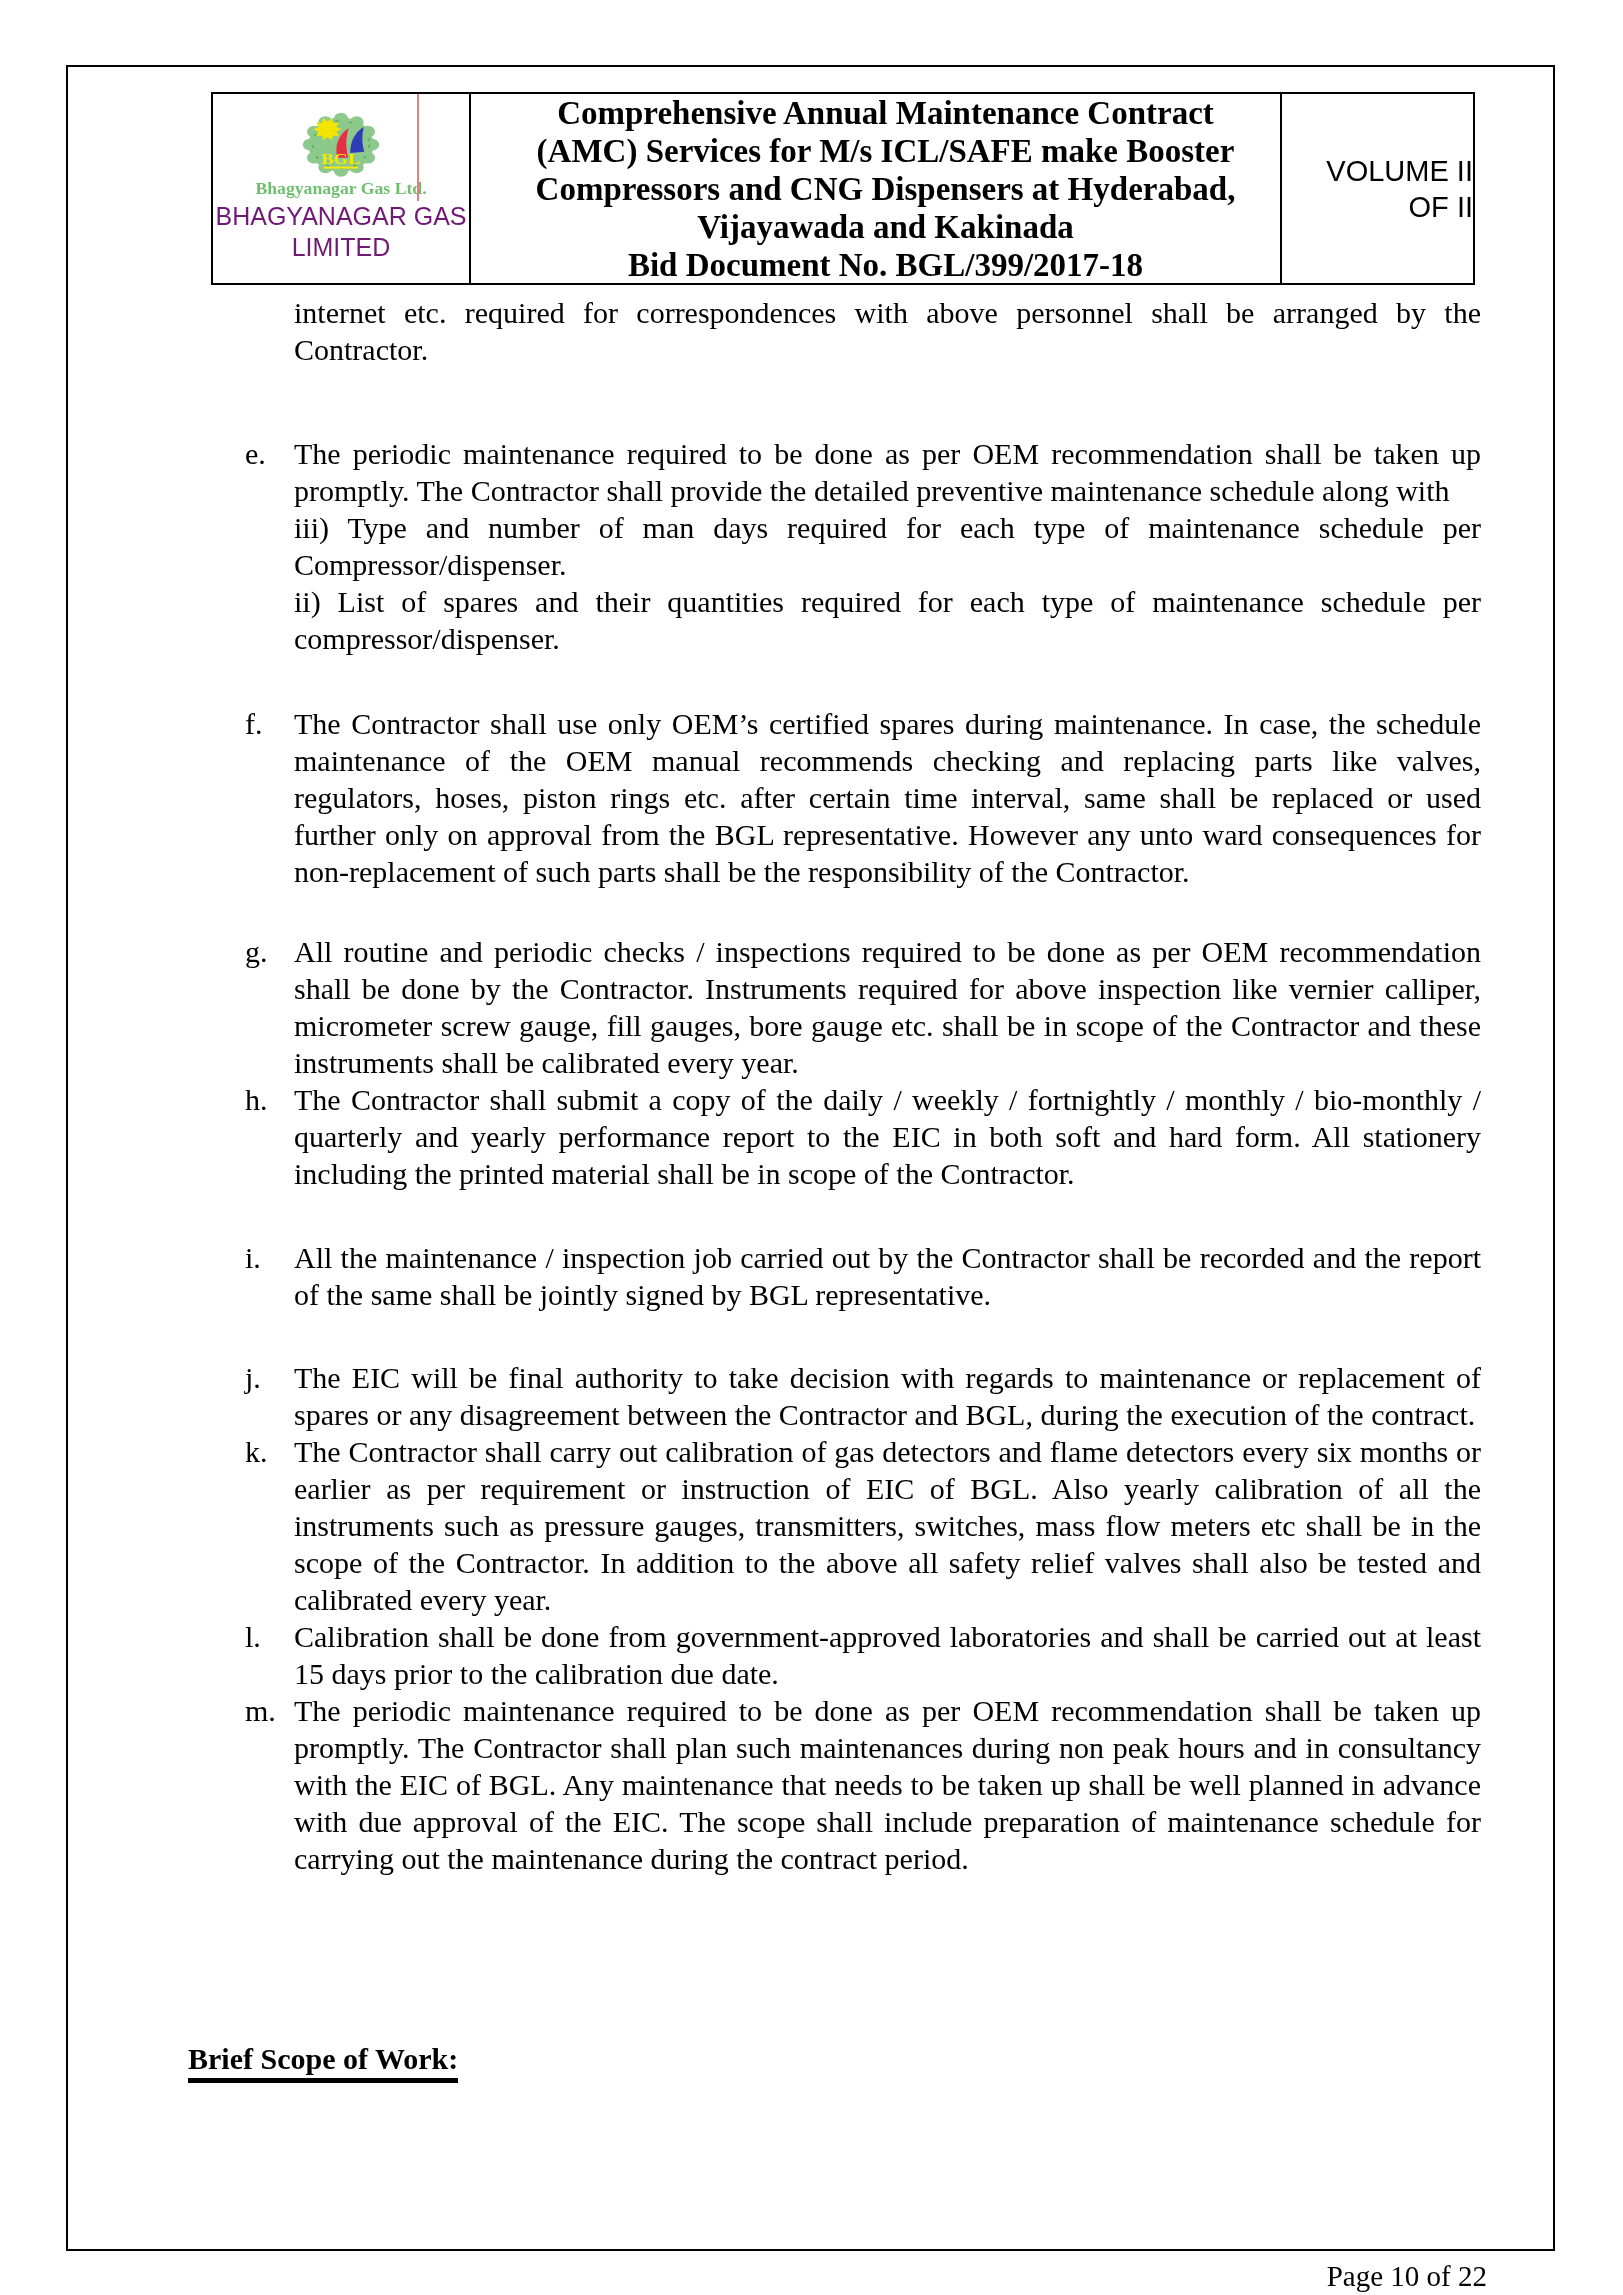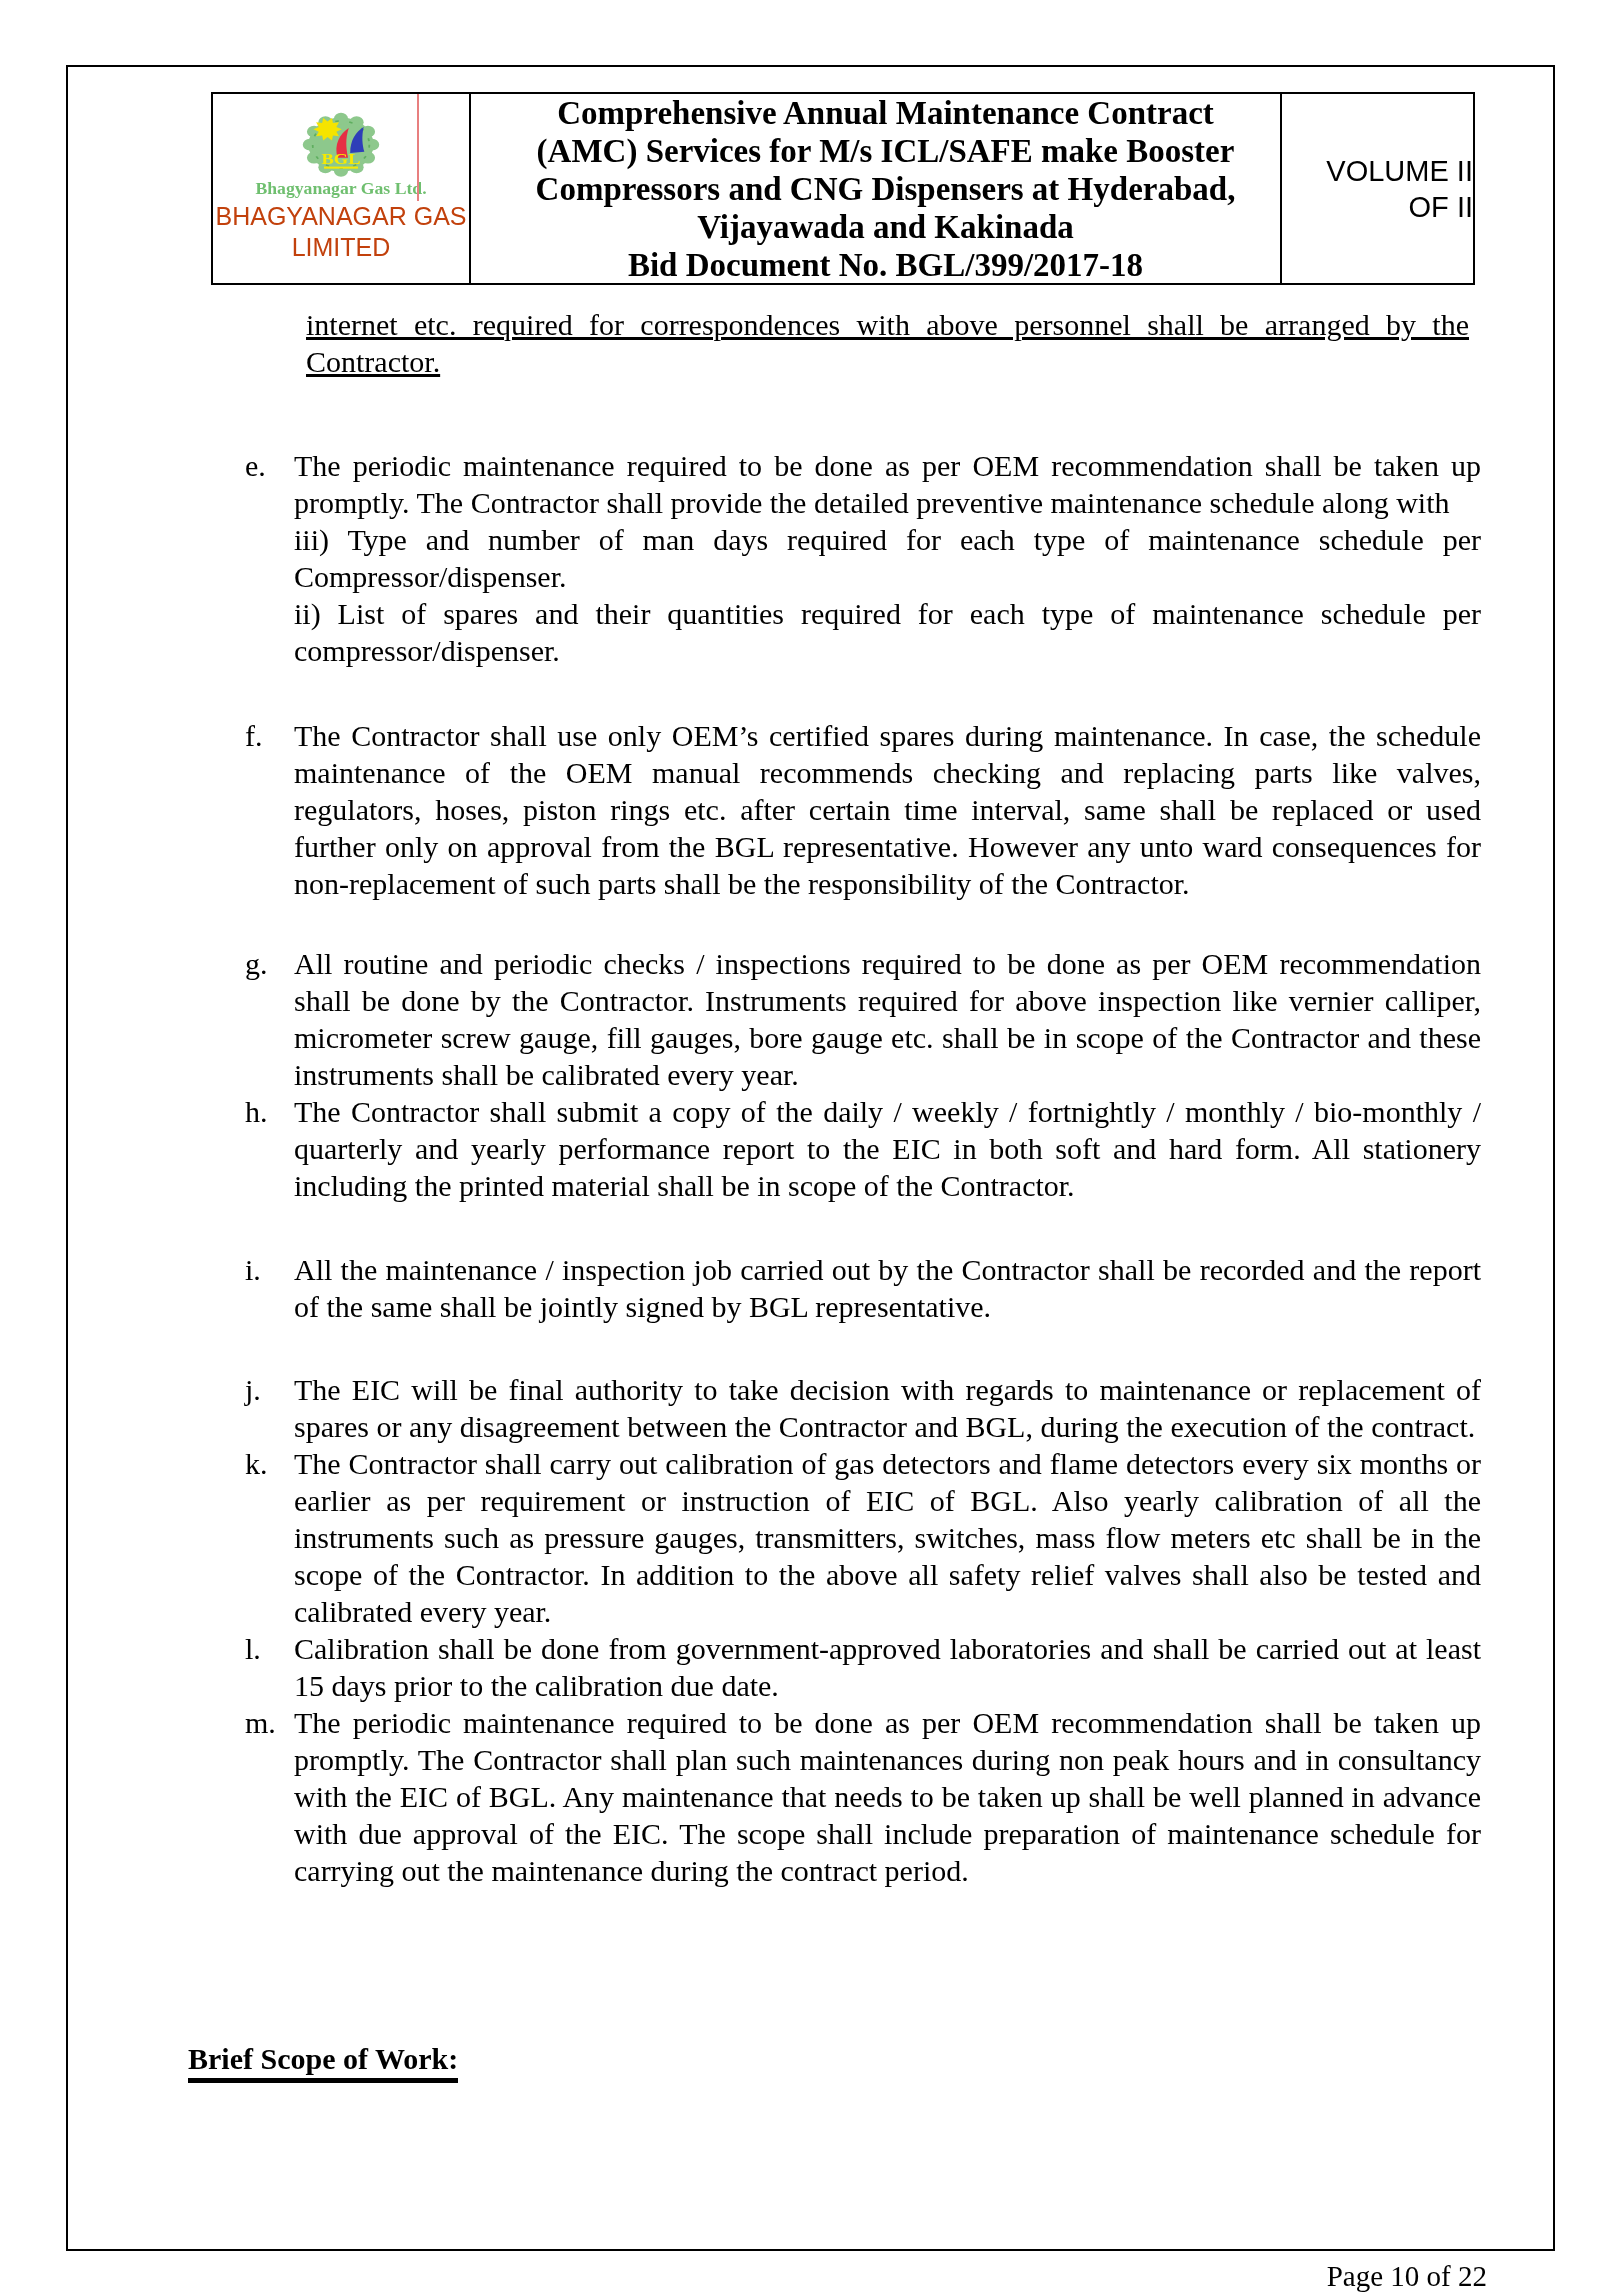--- a/index.html
+++ b/index.html
@@ -14,26 +14,26 @@
   .cell-logo{width:258px;border-right:2.6px solid #000;padding-left:41px;}
   .cell-title{width:811px;border-right:2.6px solid #000;display:flex;flex-direction:column;
         justify-content:center;align-items:center;padding-left:20px;}
   .cell-vol{flex:1;display:flex;flex-direction:column;justify-content:center;align-items:flex-end;}
   .title-line{font-weight:bold;font-size:33px;line-height:38px;text-align:center;white-space:nowrap;}
   .vol-line{font-family:"Liberation Sans",sans-serif;font-size:29px;line-height:36px;text-align:center;}
   .logo-svg{position:absolute;left:82px;top:14.4px;width:92px;height:71px;}
   .logo-caption{position:absolute;left:0;top:84px;width:100%;text-align:center;
         font-weight:bold;font-size:17.7px;color:#6fbf6f;}
   .company{position:absolute;left:0;top:107px;width:100%;text-align:center;
-        font-family:"Liberation Sans",sans-serif;font-size:25px;line-height:31px;color:#c2410c;}
+        font-family:"Liberation Sans",sans-serif;font-size:25px;line-height:31px;color:#701a75;}
   .red-line{position:absolute;left:204px;top:0;width:2px;height:107px;background:#e87f7f;}
   
   .body-col{position:absolute;left:245px;top:294px;width:1236px;
         font-size:30px;line-height:37px;text-align:justify;}
-  .para{margin:12px;padding-left:49px;text-decoration:underline;}
+  .para{margin:0;padding-left:49px;}
   .item{position:relative;padding-left:49px;}
   .letter{position:absolute;left:0;top:0;}
   .mt-intro{margin-top:67px;}
   .mt-f{margin-top:48px;}
   .mt-g{margin-top:43px;}
   .mt-i{margin-top:47px;}
   .mt-j{margin-top:46px;}
   .scope-heading{position:absolute;left:188px;top:2042px;font-size:30px;font-weight:bold;}
   .scope-heading span{display:inline-block;border-bottom:5.2px solid #000;padding-bottom:2px;}
   

